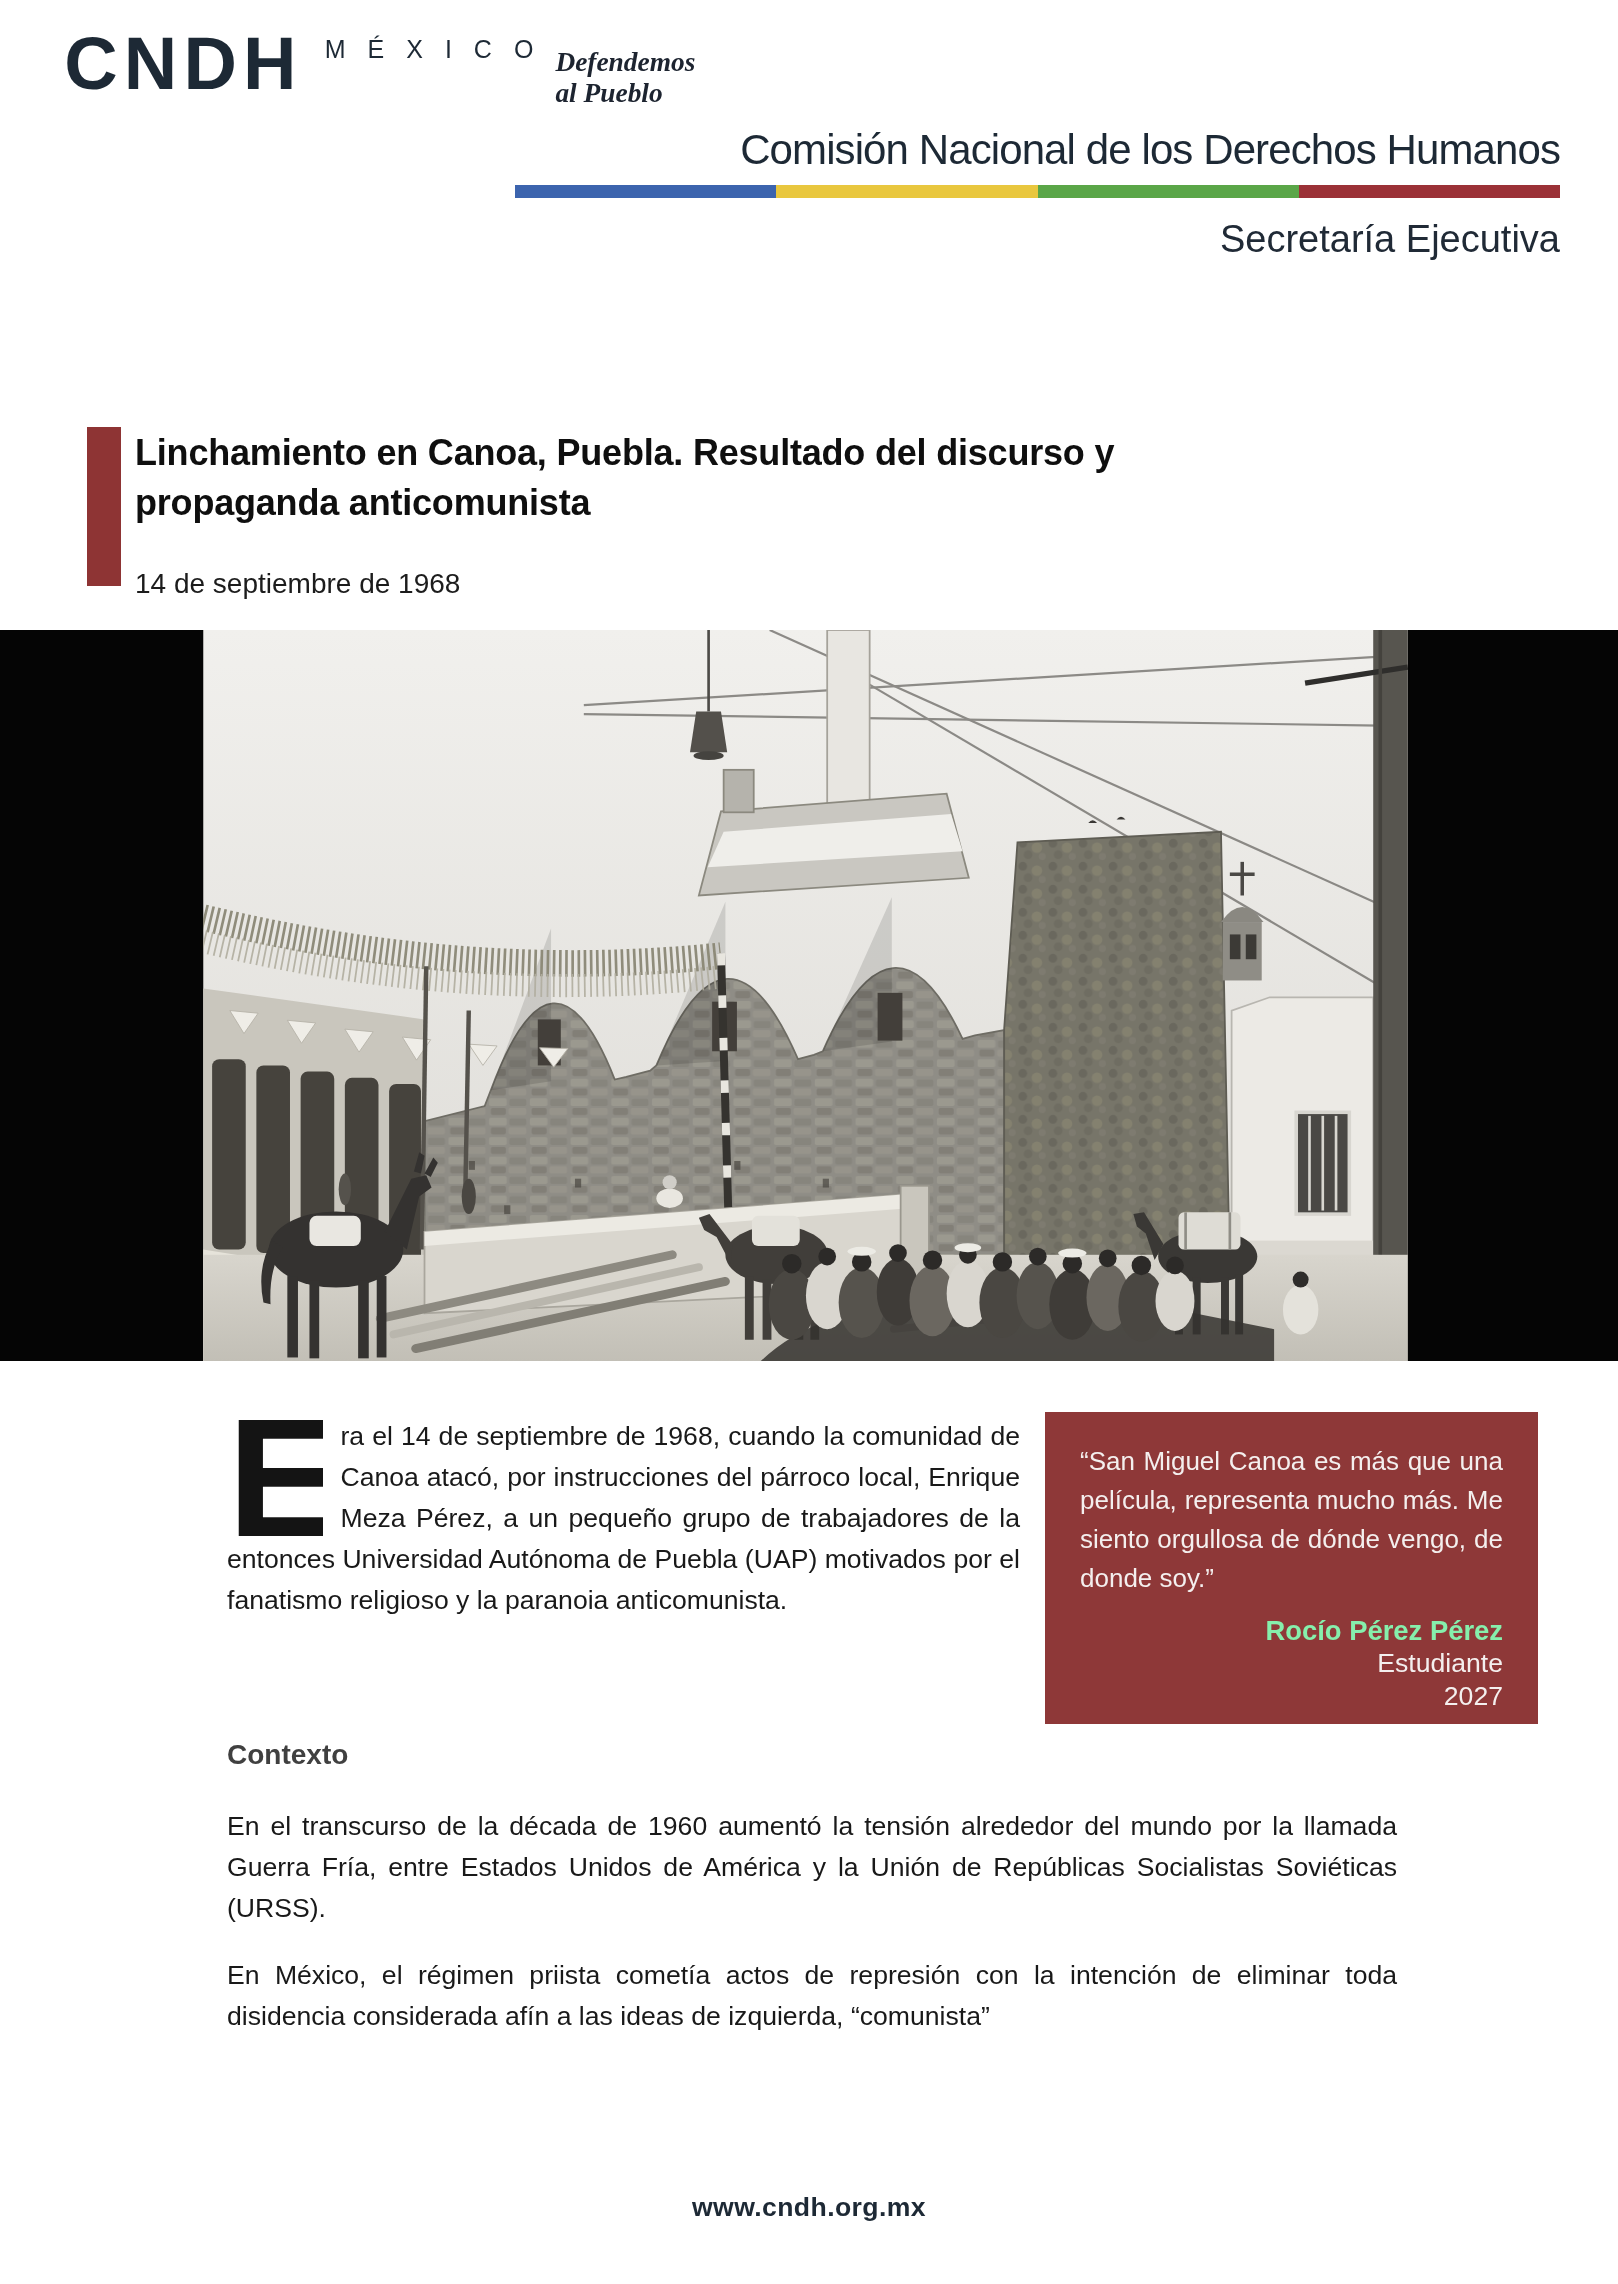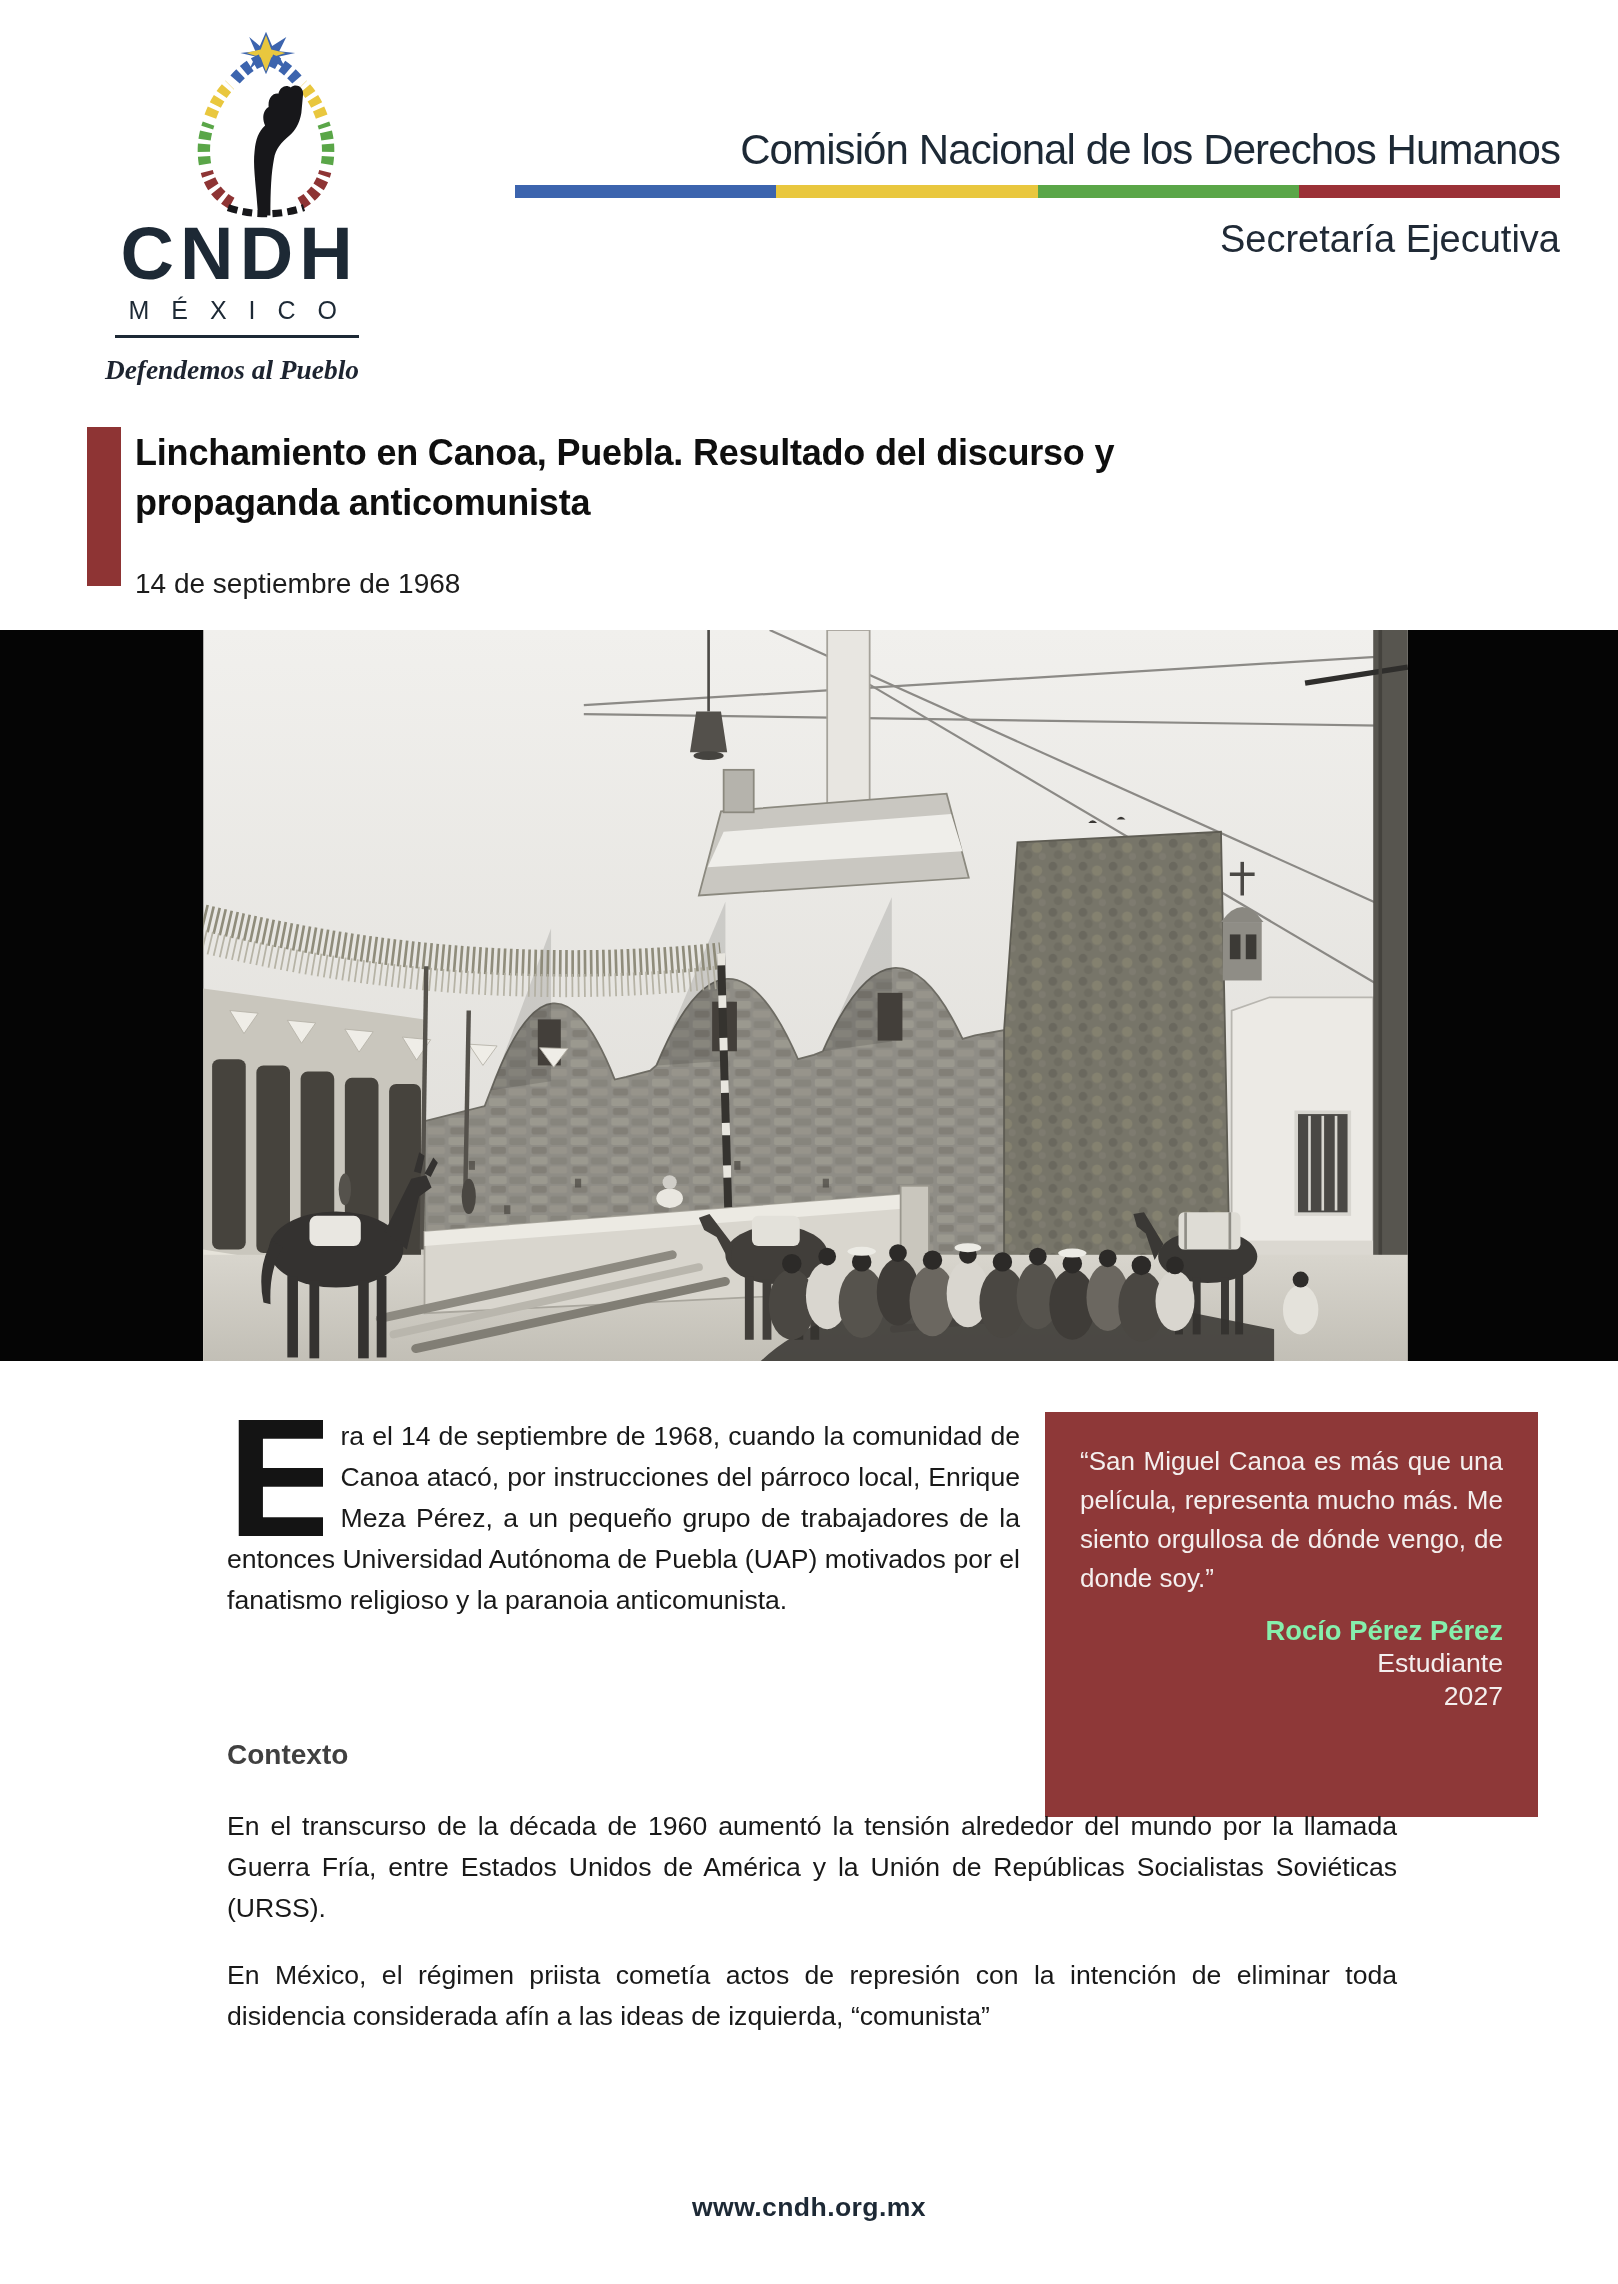--- a/index.html
+++ b/index.html
@@ -1,21 +1,21 @@
 <!DOCTYPE html>
 <html style="font-size:14px"><head>
 <meta charset="utf-8">
 <style>
   html,body{margin:0;padding:0;background:#ffffff;}
   .page{position:relative;width:1618px;height:2284px;background:#fff;overflow:hidden;
         font-family:"Liberation Sans",sans-serif;color:#191919;}
 
   
   .logo-block{position:absolute;left:58px;top:30px;width:301px;display:flex;
-              flex-direction:column;align-items:flex-end;}
+              flex-direction:row;align-items:flex-start;}
   .logo-acronym{font-size:74px;font-weight:700;color:#1D2935;letter-spacing:6.2px;
                 padding-left:6.2px;line-height:1;margin-top:-3.5px;}
   .logo-country{font-size:25px;font-weight:500;color:#1D2935;letter-spacing:22px;
                 padding-left:22px;margin-top:5.3px;}
   .logo-divider{width:244px;height:2.7px;background:#1D2935;margin-top:10.6px;}
   .logo-motto{font-family:"Liberation Serif",serif;font-style:italic;font-weight:700;
               font-size:27.4px;color:#1d2430;margin-top:17px;}
 
   .header-right{position:absolute;top:129px;right:58px;width:1045px;text-align:right;}
   .org-name{font-size:42px;font-weight:400;color:#1D2935;letter-spacing:-0.9px;line-height:1;}
@@ -31,21 +31,21 @@
 
   
   .photo-band{position:absolute;left:0;top:630px;width:1618px;height:731px;}
   .photo-frame{position:absolute;left:203px;top:0;width:1205px;height:731px;}
 
   
   .lead-paragraph{position:absolute;left:227px;top:1416px;width:793px;font-size:26.6px;
                   line-height:41px;text-align:justify;color:#191919;}
   .dropcap{float:left;margin:0 17.7px 0 1.8px;}
 
-  .quote-box{position:absolute;left:1045px;top:1412px;width:493px;height:405px;
+  .quote-box{position:absolute;left:1045px;top:1412px;width:493px;height:312px;
              box-sizing:border-box;padding:30px 35px 0 35px;overflow:hidden;}
   .quote-text{font-size:26px;line-height:39px;color:#F4EFEE;text-align:justify;}
   .quote-attrib{margin-top:16px;text-align:right;}
   .quote-author{font-size:27.4px;font-weight:700;color:#86efac;line-height:33px;}
   .quote-role,.quote-year{font-size:26.6px;color:#F4EFEE;line-height:33px;text-align:right;}
 
   .section-heading{position:absolute;left:227px;top:1739px;font-size:28px;font-weight:700;
                    color:#404040;text-align:right;}
   .body-para{position:absolute;left:227px;width:1170px;font-size:26.6px;line-height:41px;
              text-align:justify;color:#191919;}

